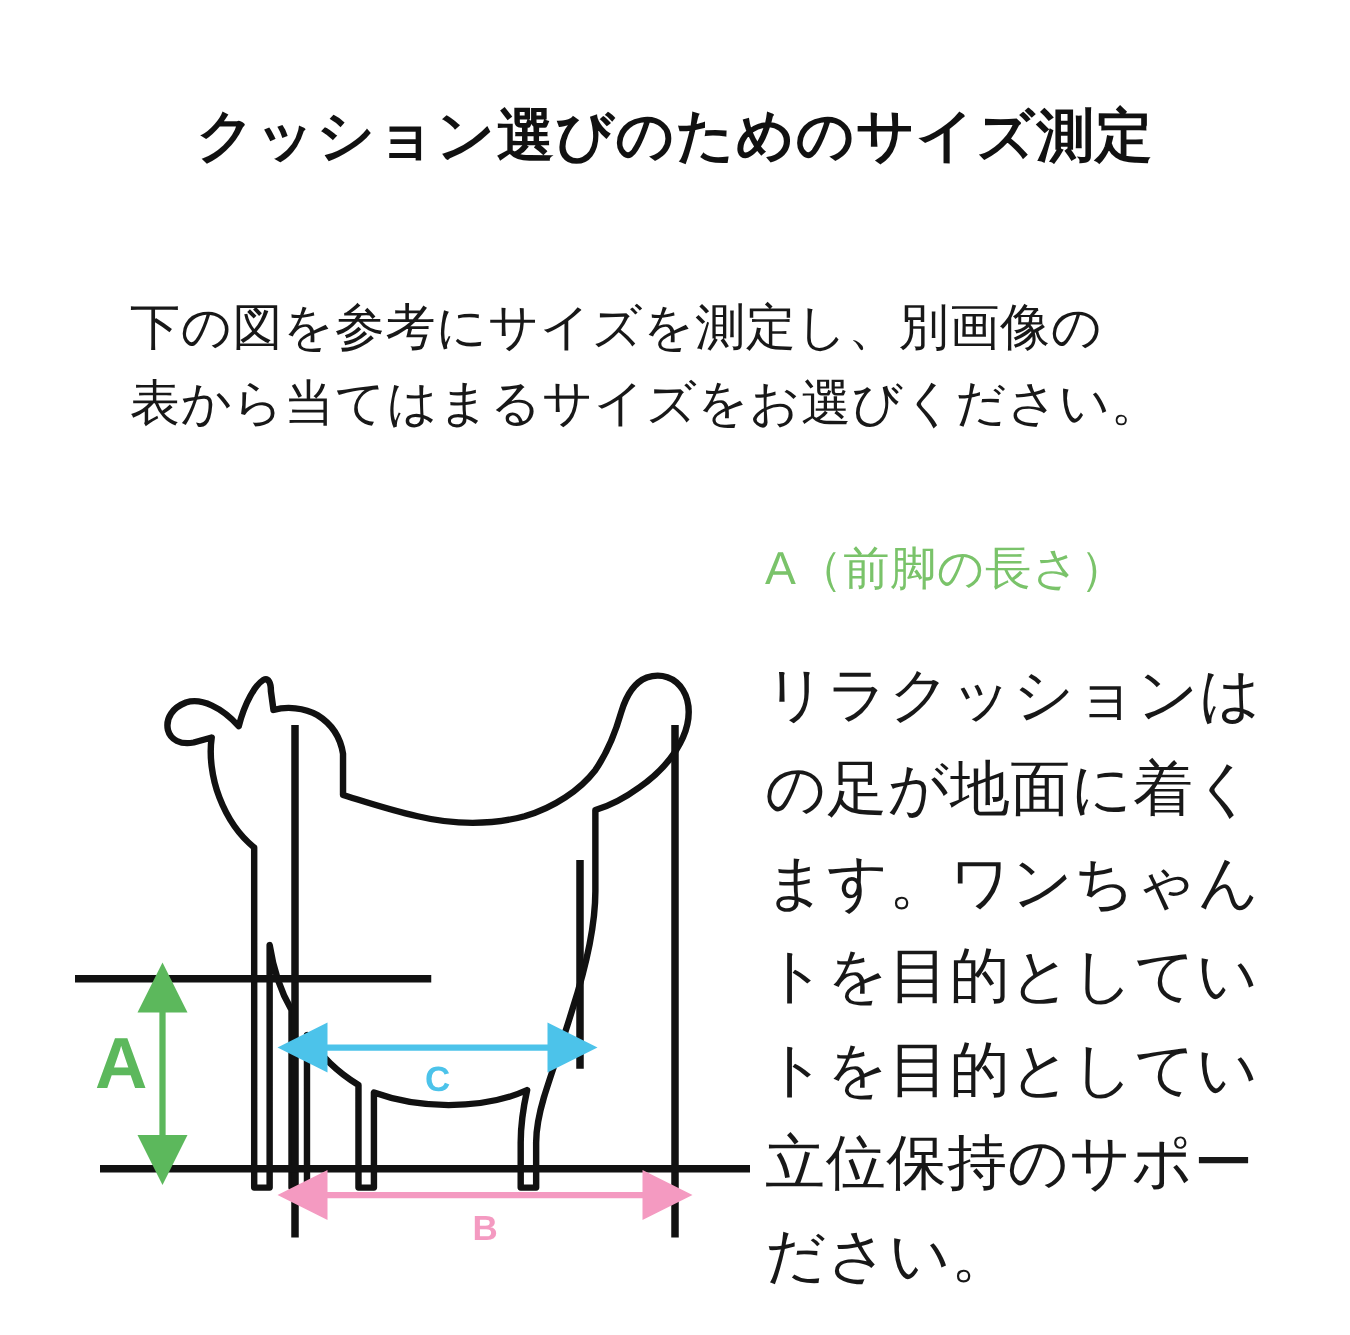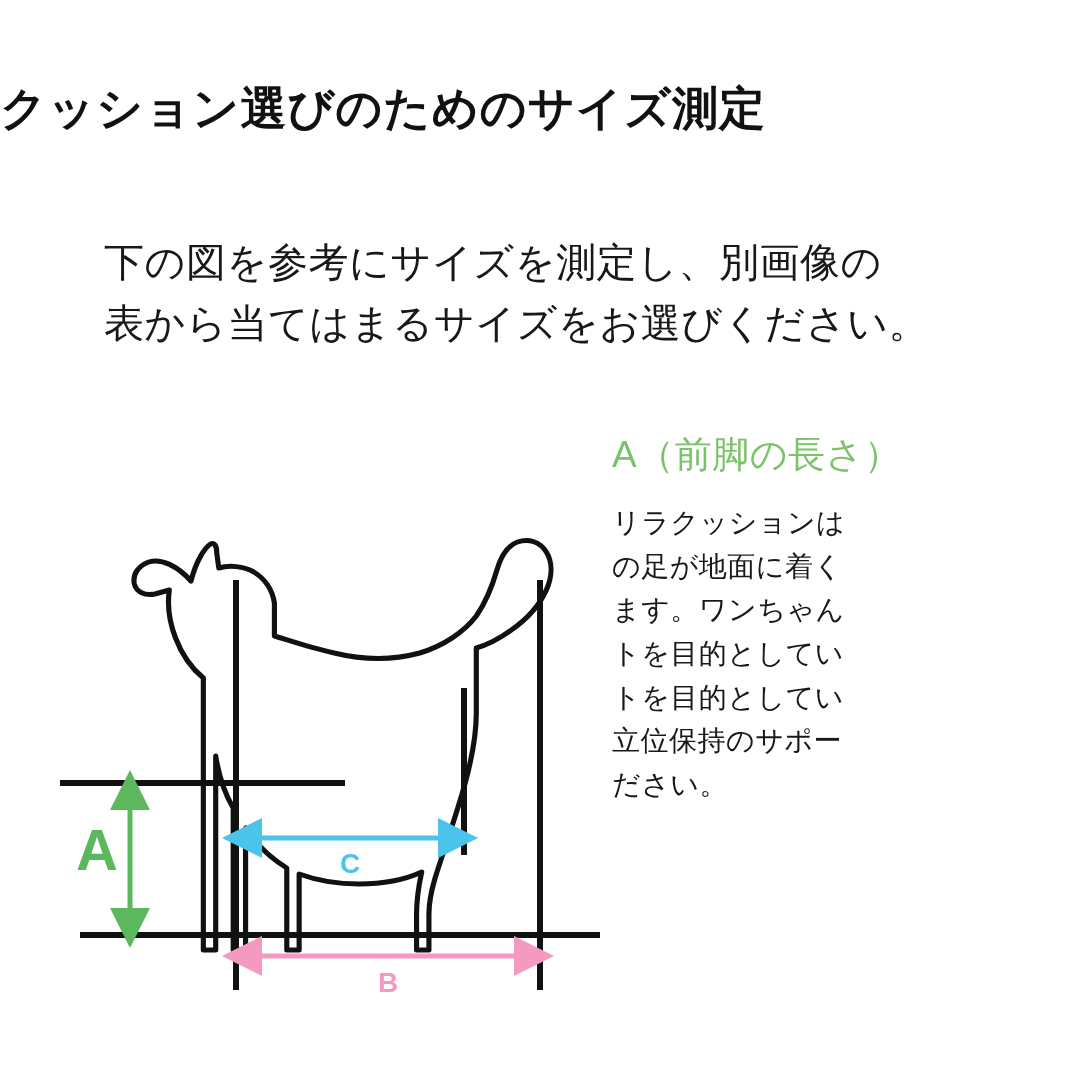--- a/index.html
+++ b/index.html
@@ -21,20 +21,21 @@
     inset: 0;
     background: #ffffff;
   }
 
   
   .title {
     position: absolute;
     left: 0;
     top: 78px;
     width: 1080px;
+    text-align: center;
     font-size: 46px;
     font-weight: 700;
     letter-spacing: 1px;
     color: #111111;
     white-space: nowrap;
   }
 
   
   .lead {
     position: absolute;
@@ -59,24 +60,24 @@
     left: 612px;
     top: 430px;
     width: 430px;
   }
   .right-heading {
     font-size: 37px;
     color: #7ac36a;
     font-weight: 400;
     letter-spacing: 0.5px;
     white-space: nowrap;
-    margin-bottom: 21px;
+    margin-bottom: 40px;
   }
   .right-body {
-    font-size: 28px;
+    font-size: 48px;
     line-height: 1.56;
     color: #181818;
     letter-spacing: 0.5px;
   }
   .right-body .line {
     display: block;
     white-space: nowrap;
   }
 
   

